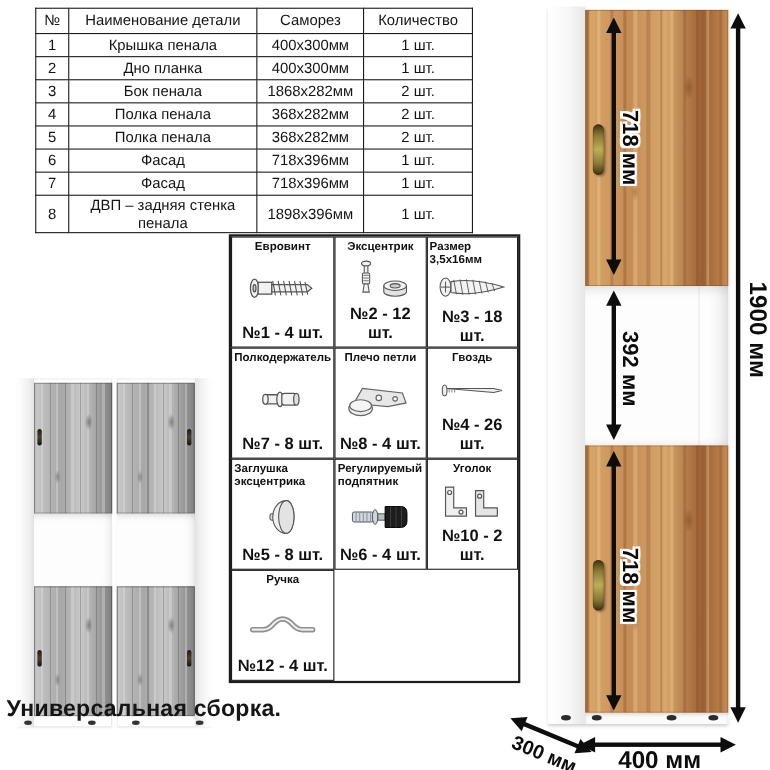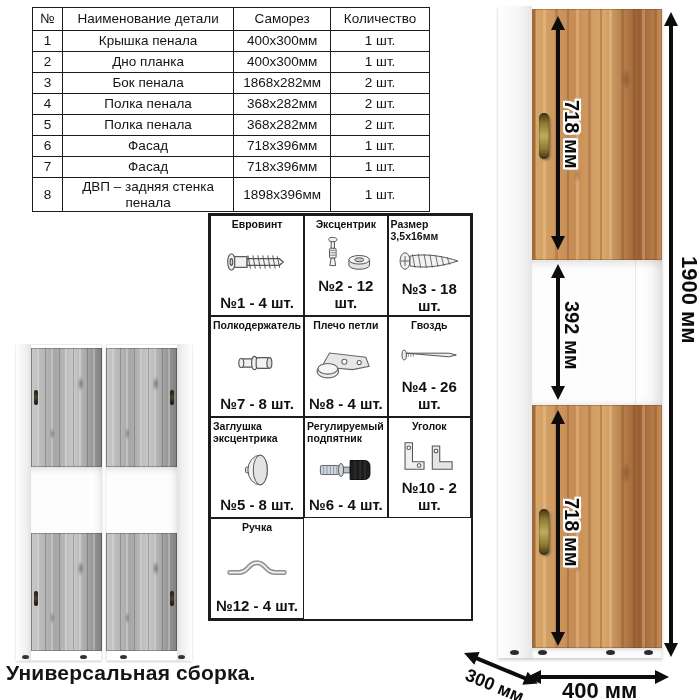--- a/index.html
+++ b/index.html
@@ -100,21 +100,21 @@
                  border-bottom:7px solid transparent;border-right:14px solid var(--dimension-arrow,#0d0d0d);}
   .arr-h::after{content:"";position:absolute;right:0;top:0;border-top:7px solid transparent;
                 border-bottom:7px solid transparent;border-left:14px solid var(--dimension-arrow,#0d0d0d);}
 
   .dim{position:absolute;font-weight:700;color:#0c0c0c;white-space:nowrap;
        text-shadow:-2px -2px 0 #fff,2px -2px 0 #fff,-2px 2px 0 #fff,2px 2px 0 #fff,
                    -2px 0 0 #fff,2px 0 0 #fff,0 -2px 0 #fff,0 2px 0 #fff,0 0 4px #fff;}
   .dim.vert{writing-mode:vertical-rl;}
 
   
-  .caption{position:absolute;left:6px;top:661px;font-size:21px;font-weight:700;color:#151515;letter-spacing:.2px;}
+  .caption{position:absolute;left:6px;top:633px;font-size:21px;font-weight:700;color:#151515;letter-spacing:.2px;}
 
   .sprites{position:absolute;width:0;height:0;overflow:hidden;}
 </style>
 </head>
 <body>
 
 <div class="stage">
 
   <svg class="sprites" aria-hidden="true">
     <defs>

